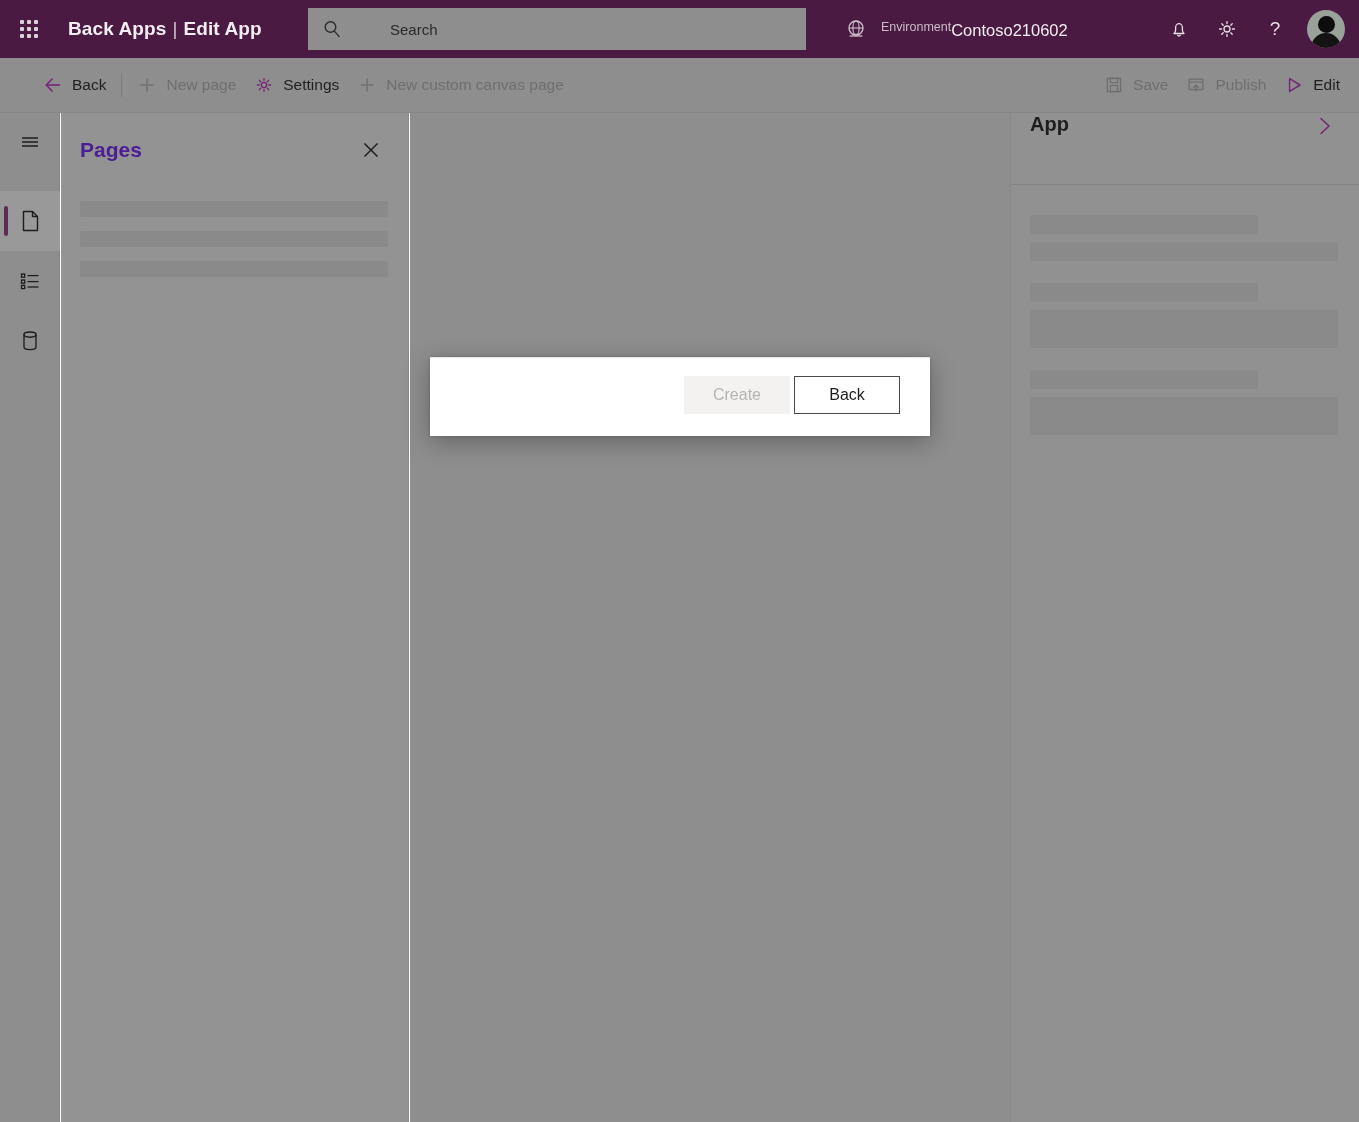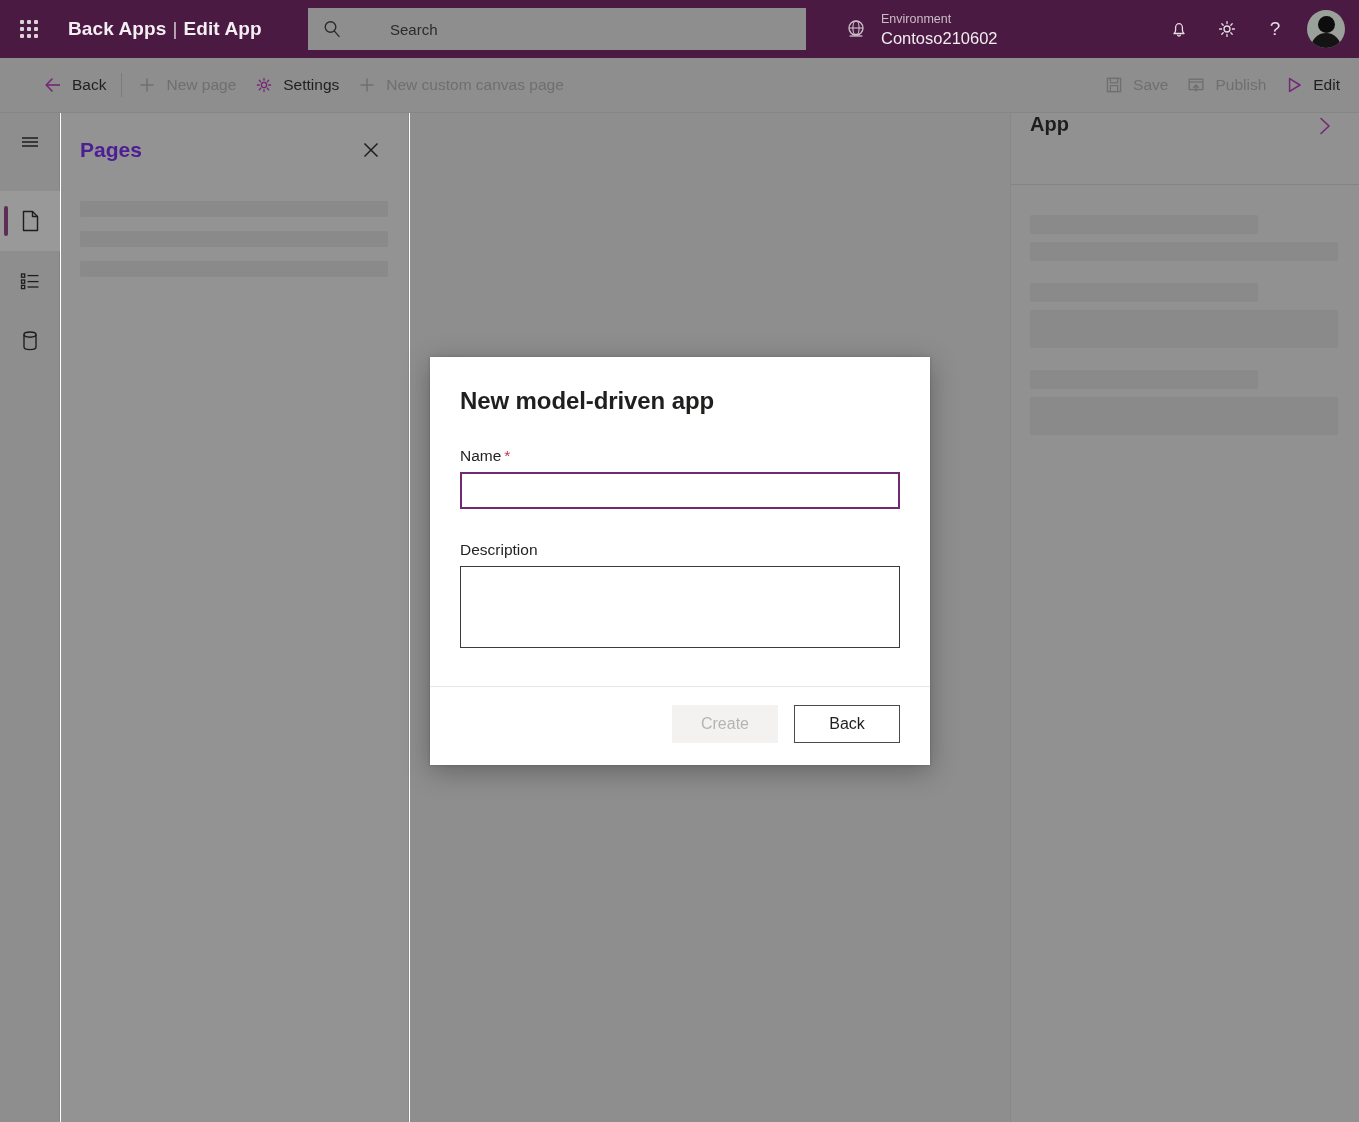--- a/index.html
+++ b/index.html
@@ -21,21 +21,21 @@
   .brand { color: #f3eef2; font-size: 19px; font-weight: 600; letter-spacing: .1px; white-space: nowrap; margin-left: 10px; }
   .brand .sep { font-weight: 400; opacity: .8; margin: 0 6px; }
   .searchbox {
     position: absolute; left: 308px; top: 8px; width: 498px; height: 42px;
     background: #8e8e8e; display: flex; align-items: center; padding: 0 14px; cursor: text;
   }
   .searchbox .s-icon { width: 20px; height: 20px; margin-right: 12px; flex: 0 0 auto; }
   .searchbox .s-text { color: #2b2b2b; font-size: 15px; margin-left: 36px; }
   .envblock { position: absolute; left: 843px; top: 8px; height: 44px; display: flex; align-items: center; cursor: pointer; }
   .envblock .globe { width: 26px; height: 26px; margin-right: 12px; }
-  .env-lines { display: flex; flex-direction: column; justify-content: center; line-height: 1.25; }
+  .env-lines { display: flex; flex-direction: row; justify-content: center; line-height: 1.25; }
   .env-label { color: #c9bcc6; font-size: 12.5px; }
   .env-value { color: #f1ecf0; font-size: 16.5px; }
   .hdr-icons { position: absolute; right: 14px; top: 0; height: 58px; display: flex; align-items: center; gap: 4px; }
   .hdr-btn { width: 44px; height: 44px; display: flex; align-items: center; justify-content: center; cursor: pointer; }
   .avatar {
     width: 38px; height: 38px; border-radius: 50%; margin-left: 6px; cursor: pointer;
     background: #9aa09a; overflow: hidden; position: relative;
   }
   .avatar .head { position: absolute; width: 17px; height: 17px; border-radius: 50%; background: #0d0d0d; left: 10.5px; top: 6px; }
   .avatar .body { position: absolute; width: 30px; height: 17px; border-radius: 15px 15px 0 0; background: #141414; left: 4px; top: 23px; }
@@ -106,21 +106,21 @@
   .text-input {
     width: 440px; height: 37px; border: 2px solid #742774; background: #fff;
     padding: 0 9px; font-family: "Liberation Sans", sans-serif; font-size: 15px; color: #201f1e; outline: none;
   }
   .text-area {
     width: 440px; height: 82px; border: 1px solid #3b3a39; background: #fff;
     padding: 7px 9px; font-family: "Liberation Sans", sans-serif; font-size: 15px; color: #201f1e; resize: none; outline: none;
   }
   .dlg-foot {
     border-top: 1px solid #e6e6e6; padding: 18px 30px 22px 30px;
-    display: flex; justify-content: flex-end; align-items: center; gap: 16px;
+    display: flex; justify-content: flex-end; align-items: center; gap: 4px;
   }
   .btn { height: 38px; min-width: 106px; font-family: "Liberation Sans", sans-serif; font-size: 16px; cursor: pointer; }
   .btn-primary-disabled { background: #f3f2f1; color: #b6b4b2; border: none; cursor: default; }
   .btn-secondary { background: #ffffff; color: #201f1e; border: 1px solid #4a4a4a; }
 </style>
 </head>
 <body>
 
 <div id="app">
 
@@ -337,34 +337,19 @@
       </div>
       <div class="app-group">
         <div class="skel short"></div>
         <div class="skel long" style="height:38px"></div>
       </div>
     </div>
   </div>
 
   <div class="scrim"></div>
   <div class="dialog">
-    <div class="dlg-body">
-      <div class="dlg-title">New model-driven app</div>
-
-      <div class="field">
-        <label class="field-label">
-          <span>Name</span><span class="req">*</span>
-        </label>
-        <input class="text-input" type="text" autofocus="" placeholder="" style="">
-      </div>
-
-      <div class="field">
-        <label class="field-label">Description</label>
-        <textarea class="text-area" placeholder="" style=""></textarea>
-      </div>
-    </div>
     <div class="dlg-foot">
       <button class="btn btn-primary-disabled" disabled="">Create</button>
       <button class="btn btn-secondary">Back</button>
     </div>
   </div>
 
 </div>
 
 </body></html>

